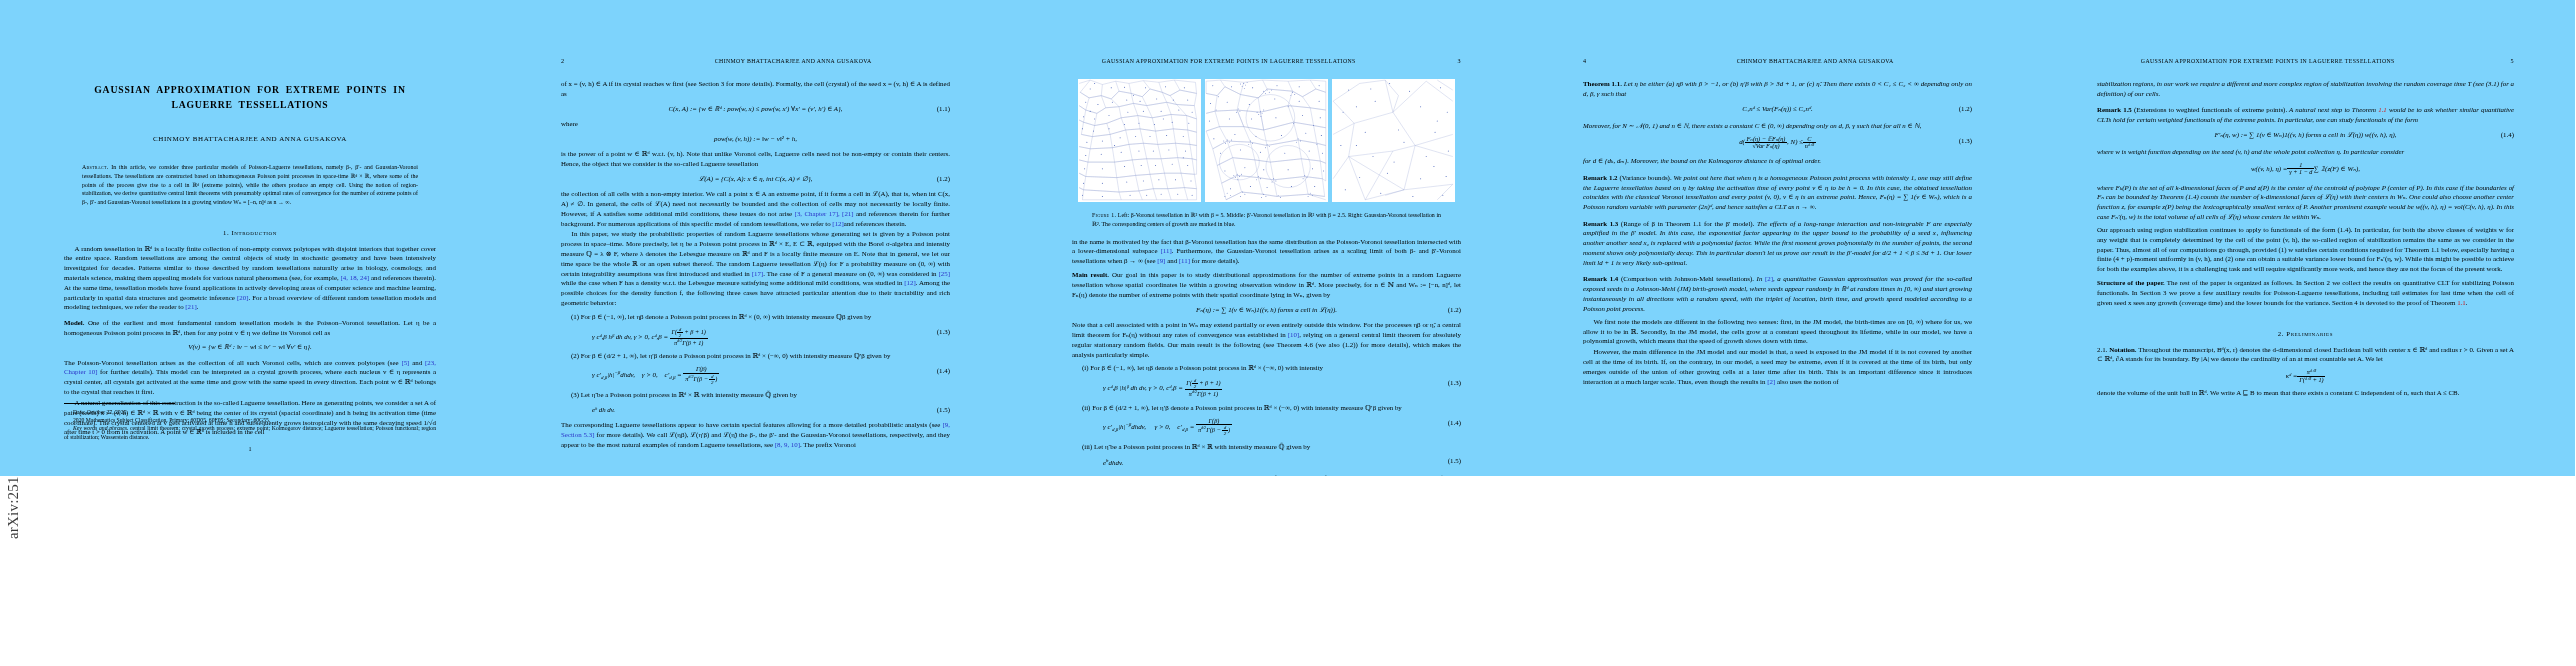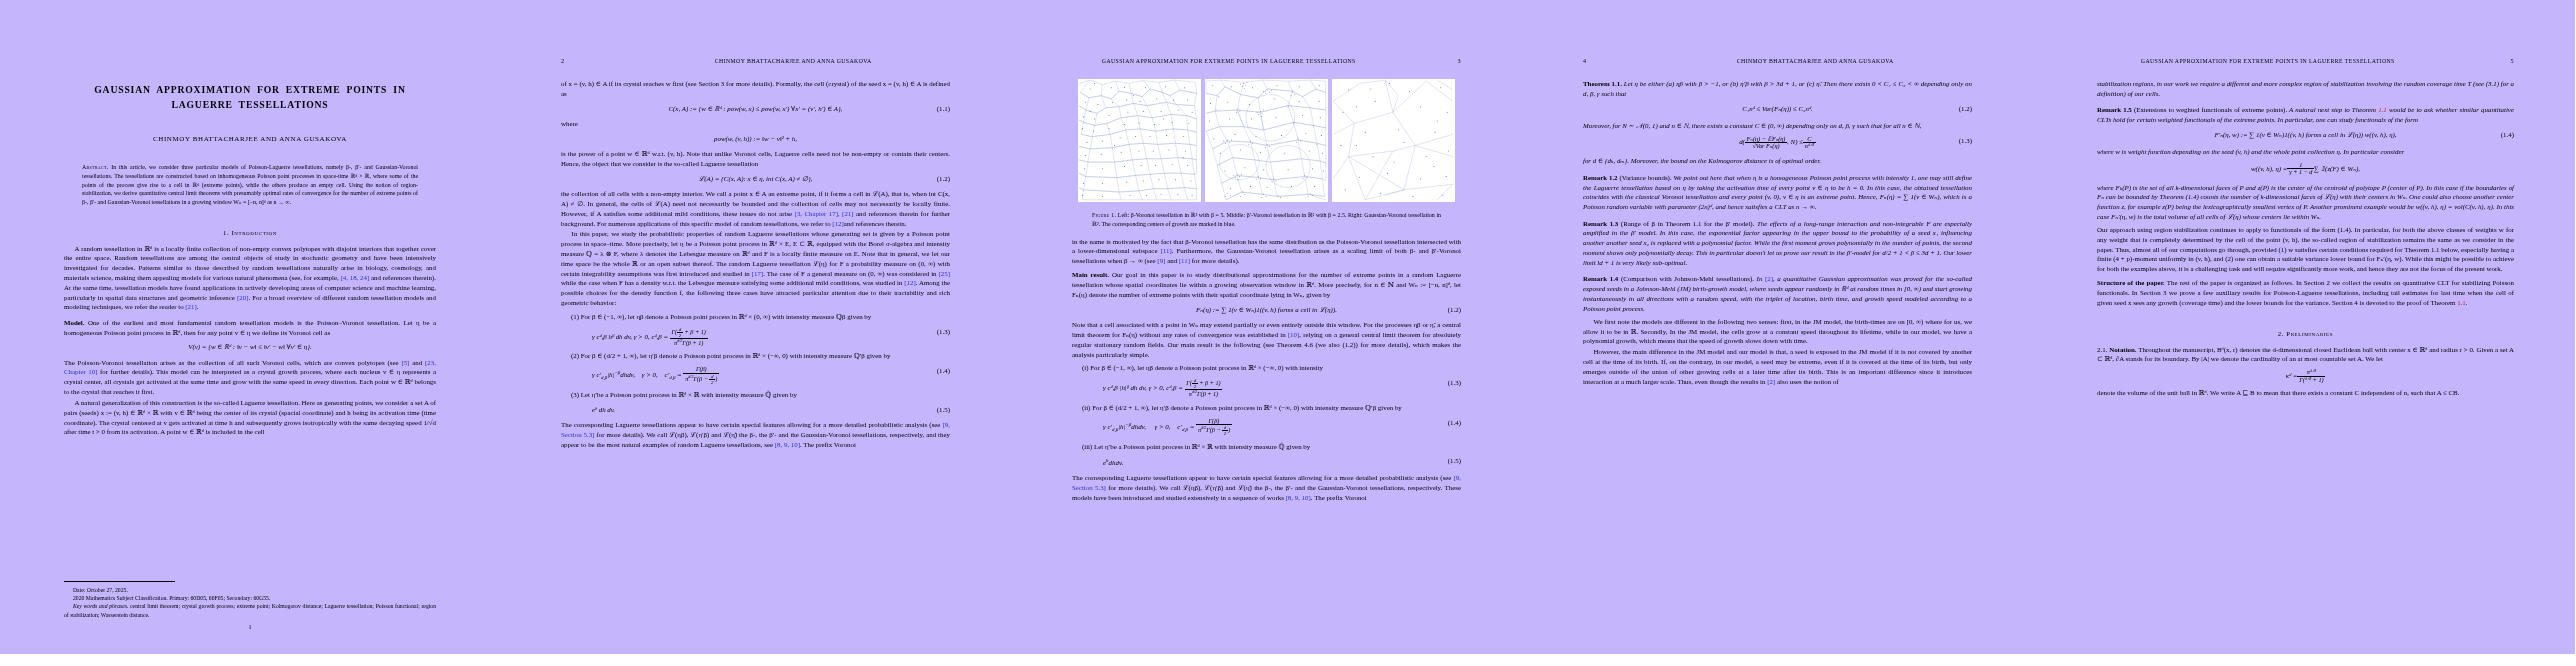--- a/index.html
+++ b/index.html
@@ -37,22 +37,22 @@
     font-size: 15px;
     letter-spacing: 0.2px;
     white-space: nowrap;
     transform-origin: left top;
     transform: rotate(-90deg) translateX(-422px);
     line-height: 1;
   }
 
   .page {
     position: relative;
-    background: #c4b5fd;
-    height: 654px;
+    background: #7dd3fc;
+    height: 476px;
     box-sizing: border-box;
     overflow: hidden;
   }
   .page-1 { width: 500px; padding: 83px 64px 0 64px; }
   .page-2 { width: 511px; padding: 58px 61px 0 61px; }
   .page-3 { width: 511px; padding: 58px 61px 0 61px; }
   .page-4 { width: 511px; padding: 58px 61px 0 61px; }
   .page-5 { width: 542px; padding: 58px 61px 0 64px; }
 
   

